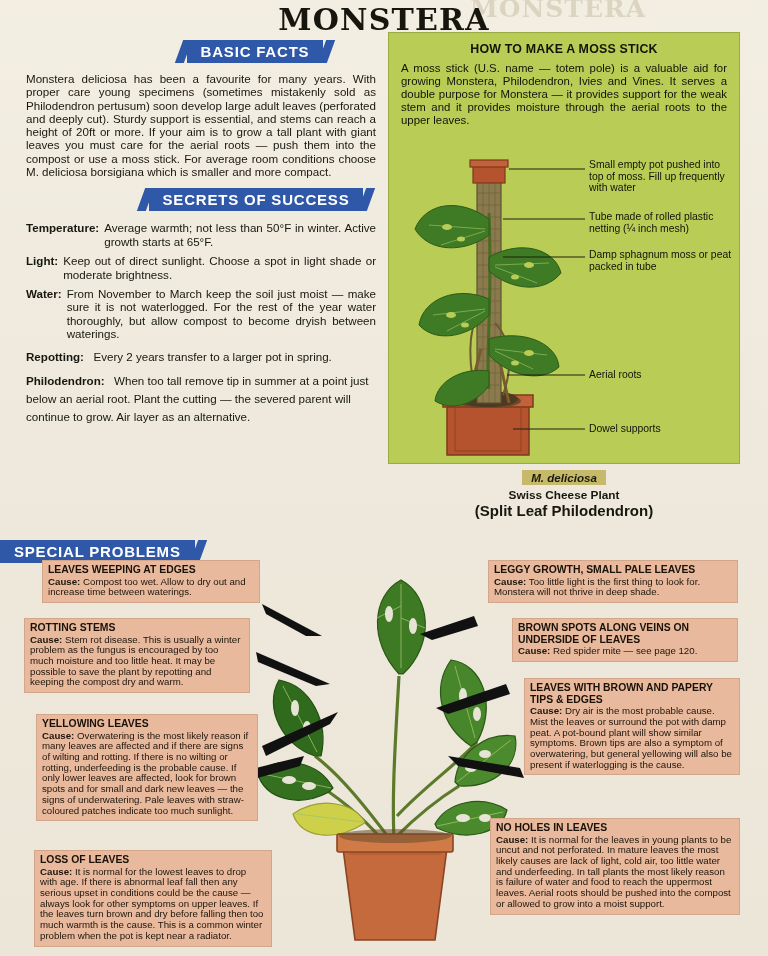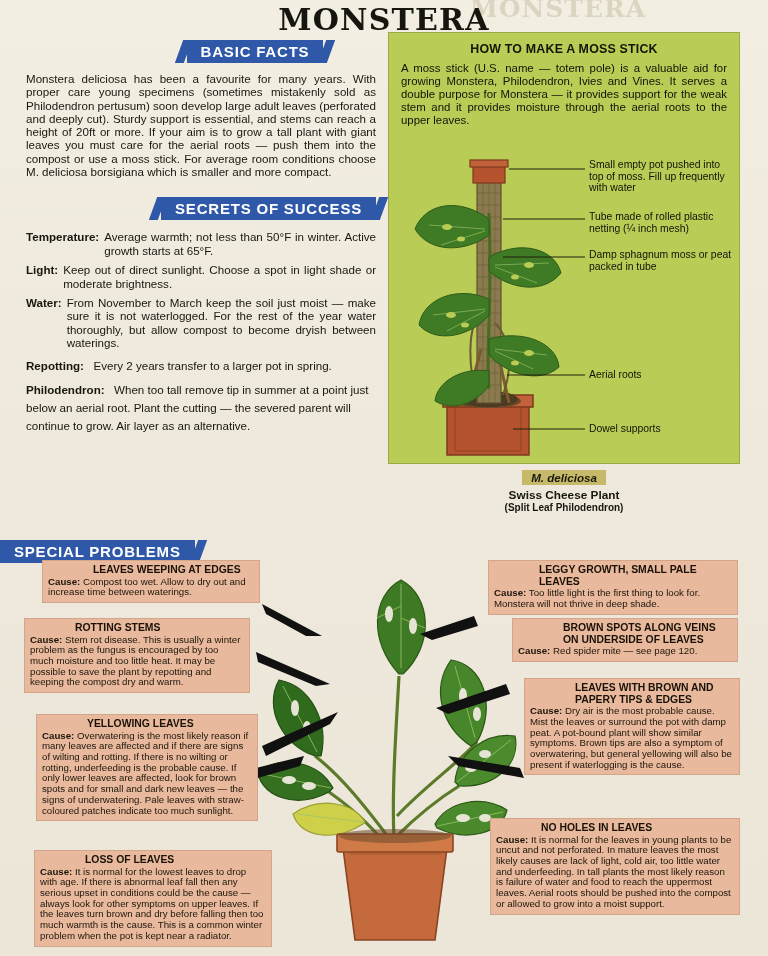--- a/index.html
+++ b/index.html
@@ -56,21 +56,21 @@
   .left-col {
     position:absolute; left:26px; top:40px; width:350px;
   }
   .basic-facts-hdr{ margin-left:108px; }
   p.body {
     font-size:11.6px; line-height:13.3px;
     text-align:justify;
     margin:9px 0 0 0;
     color:#181810;
   }
-  .secrets-hdr-wrap{ margin-top:19px; text-align:right; padding-left:110px;}
+  .secrets-hdr-wrap{ margin-top:10px; text-align:center; padding-left:110px;}
   .secrets {
     margin-top:10px;
   }
   .srow { display:flex; margin-bottom:6px; }
   .srow .lbl {
     font-weight:bold; font-size:11.6px; line-height:13.4px;
     white-space:nowrap; padding-right:5px;
   }
   .srow .txt {
     font-size:11.6px; line-height:13.4px; text-align:justify; flex:1;
@@ -98,40 +98,40 @@
   }
   .caption{
     position:absolute; left:388px; top:468px; width:352px; text-align:center;
   }
   .cap-ital{
     display:inline-block; background:#c6b96a; color:#1a1a0c;
     font-style:italic; font-weight:bold; font-size:11.6px;
     padding:1px 9px;
   }
   .cap-l1{ font-weight:bold; font-size:11.8px; margin-top:2px; }
-  .cap-l2{ font-weight:bold; font-size:10px; }
+  .cap-l2{ font-weight:bold; font-size:15px; }
 
   
   .mlabel{
     position:absolute; font-size:10.4px; line-height:11.6px; color:#12120a;
   }
 
   
   .sp-hdr-wrap{ position:absolute; top:540px; left:0; width:768px; text-align:left; }
   .problems-area{ position:absolute; top:556px; left:0; width:768px; height:400px; }
 
   .pbox{
     position:absolute;
     background:#e8b99c;
     padding:4px 6px 5px 6px;
     box-shadow:0 0 0 1px rgba(150,110,80,.25) inset;
   }
   .pbox .ph{
     font-weight:bold; font-size:10.4px; line-height:11.6px;
-    color:#1a1209; margin-bottom:1px;margin-left:45px;
+    color:#1a1209; margin-bottom:1px;
   }
   .pbox .pc{
     font-size:9.7px; line-height:10.7px; color:#1d150c; text-align:left;
   }
   .pbox .pc b{ font-weight:bold; }
 
   
   .plant-stage{ position:absolute; left:245px; top:0px; width:300px; height:400px; }
 </style>
 </head>

